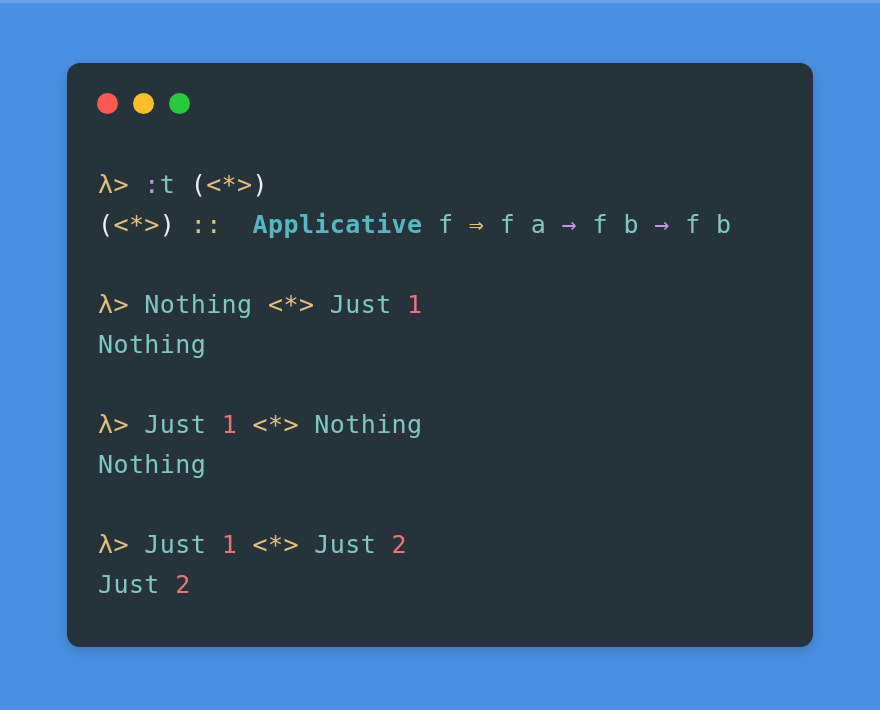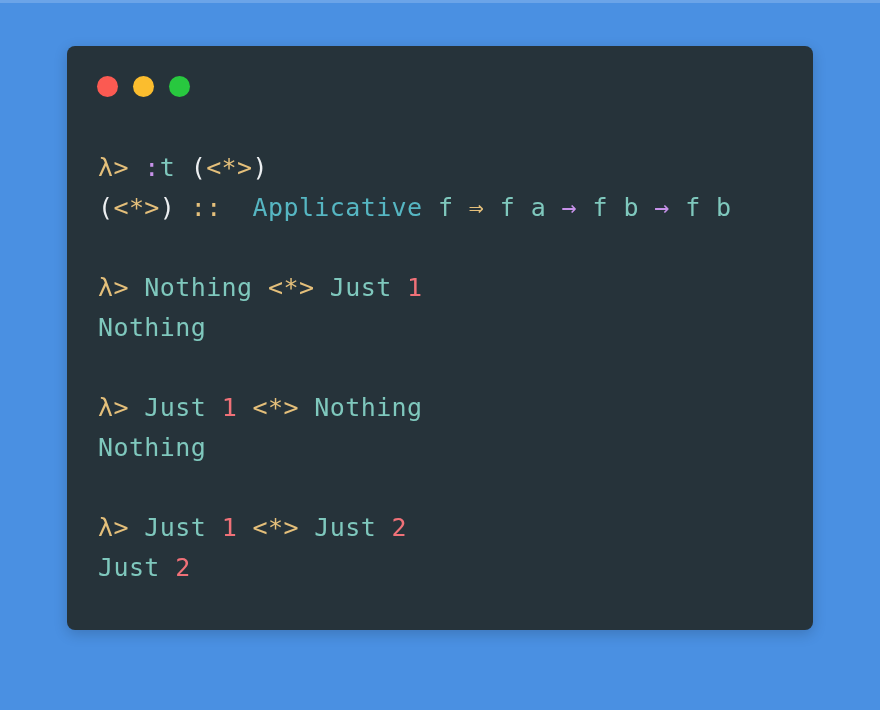--- a/index.html
+++ b/index.html
@@ -21,25 +21,25 @@
     position: absolute;
     top: 0; left: 0;
     width: 880px;
     height: 3px;
     background: #6ba4e8;
   }
 
   .terminal-window {
     position: absolute;
     left: 67px;
-    top: 46px;
+    top: 63px;
     width: 746px;
     height: 584px;
     background: #26333a;
-    border-radius: 8px;
+    border-radius: 13px;
     box-shadow: 0 4px 14px rgba(0,0,0,0.18);
     overflow: hidden;
   }
 
   .titlebar {
     position: absolute;
     left: 30px;
     top: 30px;
     display: flex;
     gap: 15px;
@@ -70,21 +70,21 @@
 
   .line { height: 40px; }
   .line.blank { height: 40px; }
 
   
   .tok-prompt   { color: #e5c07b; }
   .tok-op       { color: #e5c07b; }
   .tok-dcolon   { color: #e5c07b; }
   .tok-fatarrow { color: #e5c07b; }
   .tok-ident    { color: #7fc8bd; }
-  .tok-class    { color: #56b6c2; }
+  .tok-class    { color: #56b6c2; font-weight: bold; }
   .tok-num      { color: #f07178; }
   .tok-paren    { color: #eceff1; }
   .tok-colon    { color: #c792ea; }
   .tok-arrow    { color: #c792ea; }
   .tok-plain    { color: #7fc8bd; }
 </style>
 </head>
 <body style="background: rgb(74, 144, 226);">
 
 <div class="top-strip"></div>

